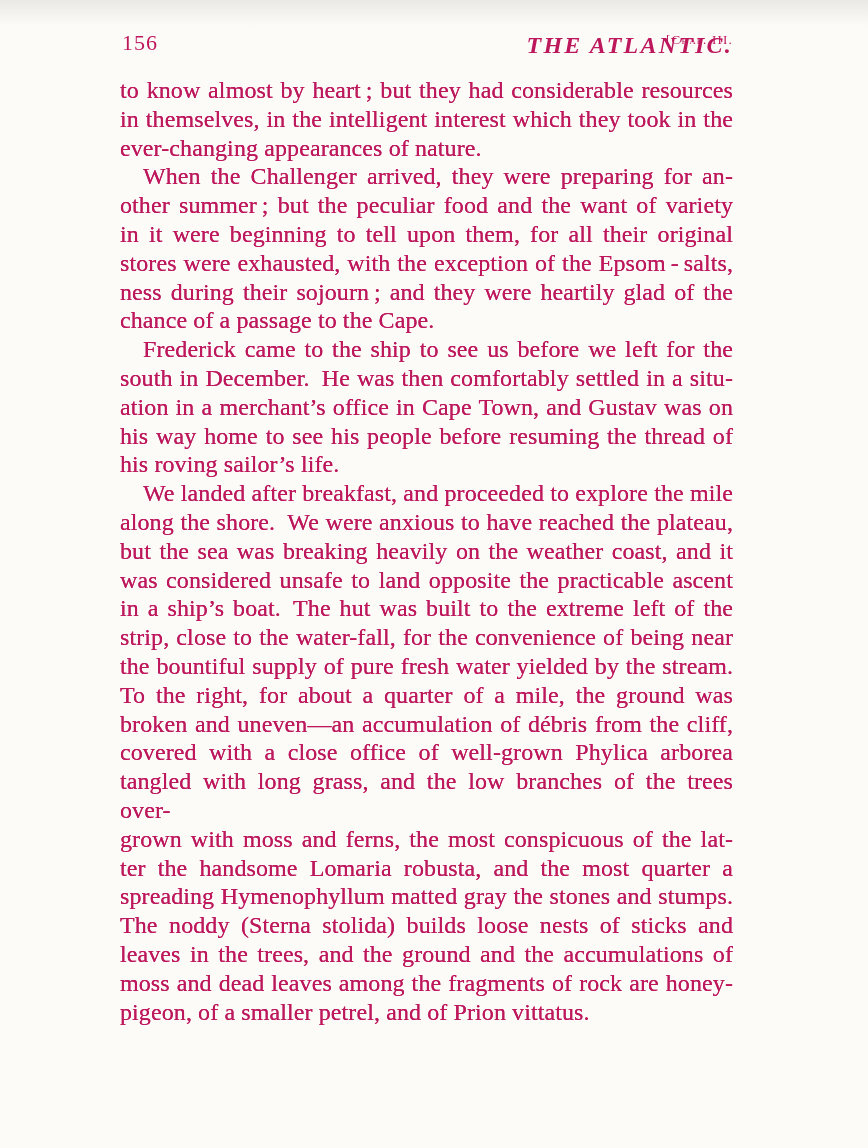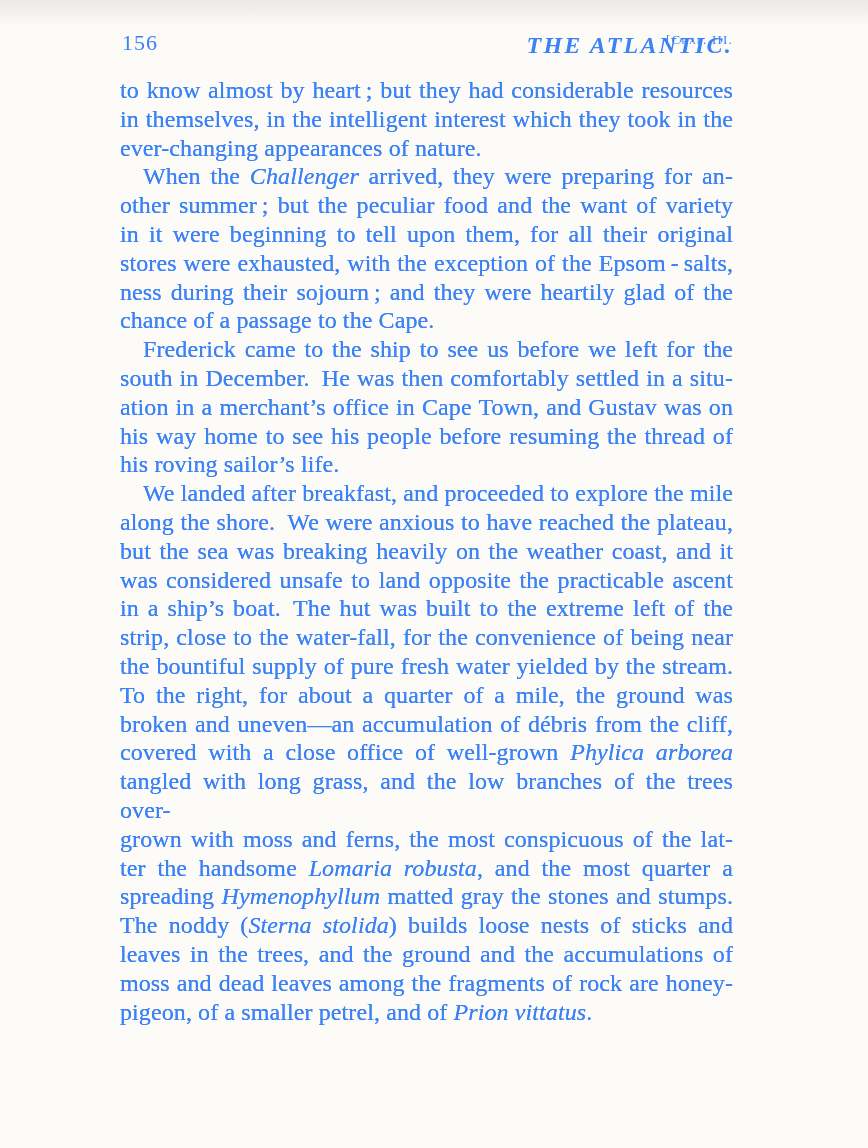--- a/index.html
+++ b/index.html
@@ -2,21 +2,21 @@
 <html><head>
 <meta charset="utf-8">
 <style>
   html,body{margin:0;padding:0;background:#e8e6e1;}
   .page{
     position:relative;
     width:868px;height:1148px;
     margin:0 auto;
     background:#fcfbf8;
     font-family:"Liberation Serif", serif;
-    color:#3b82f6;
+    color:#be185d;
     overflow:hidden;
   }
   .page::before{ 
     content:"";
     position:absolute;inset:0;
     background:linear-gradient(180deg, rgba(205,203,196,.38) 0px, rgba(205,203,196,0) 26px);
     pointer-events:none;
   }
   .header{
     position:absolute;left:120px;top:30px;width:613px;height:28px;
@@ -44,21 +44,21 @@
     letter-spacing:.1px;
     text-shadow:0 0 .35px currentColor; 
   }
   .para{margin:0;}
   .line{
     text-align:justify;
     text-align-last:justify;
   }
   .line.last{text-align-last:left;}
   .line.indent{padding-left:23px;}
-  .it{font-style:italic;}
+  .it{}
 </style>
 </head>
 <body>
 
 <div class="page">
   <div class="header">
     <span class="pagenum">156</span>
     <span class="running-title">THE ATLANTIC.</span>
     <span class="chapter">[Chap. III.</span>
   </div>

